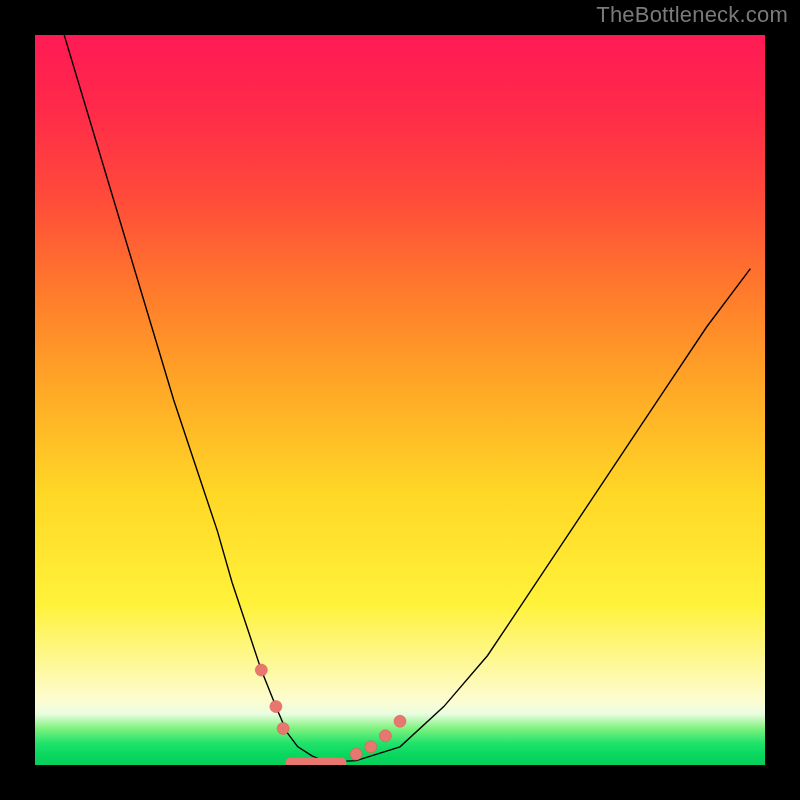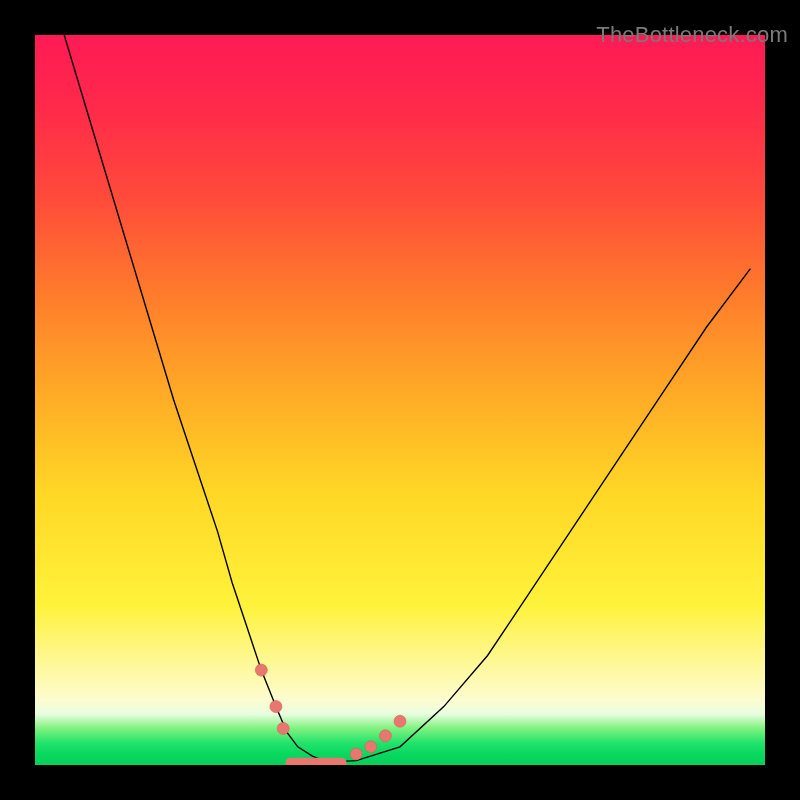--- a/index.html
+++ b/index.html
@@ -14,21 +14,21 @@
   .frame {
     position: absolute;
     left: 0;
     top: 0;
     width: 800px;
     height: 800px;
     background: #000;
   }
   .watermark {
     position: absolute;
-    top: 22px;
+    top: 2px;
     right: 12px;
     color: #7a7a7a;
     font-size: 22px;
     font-weight: 500;
     letter-spacing: 0.2px;
     z-index: 5;
     user-select: none;
   }
   .plot {
     position: absolute;

